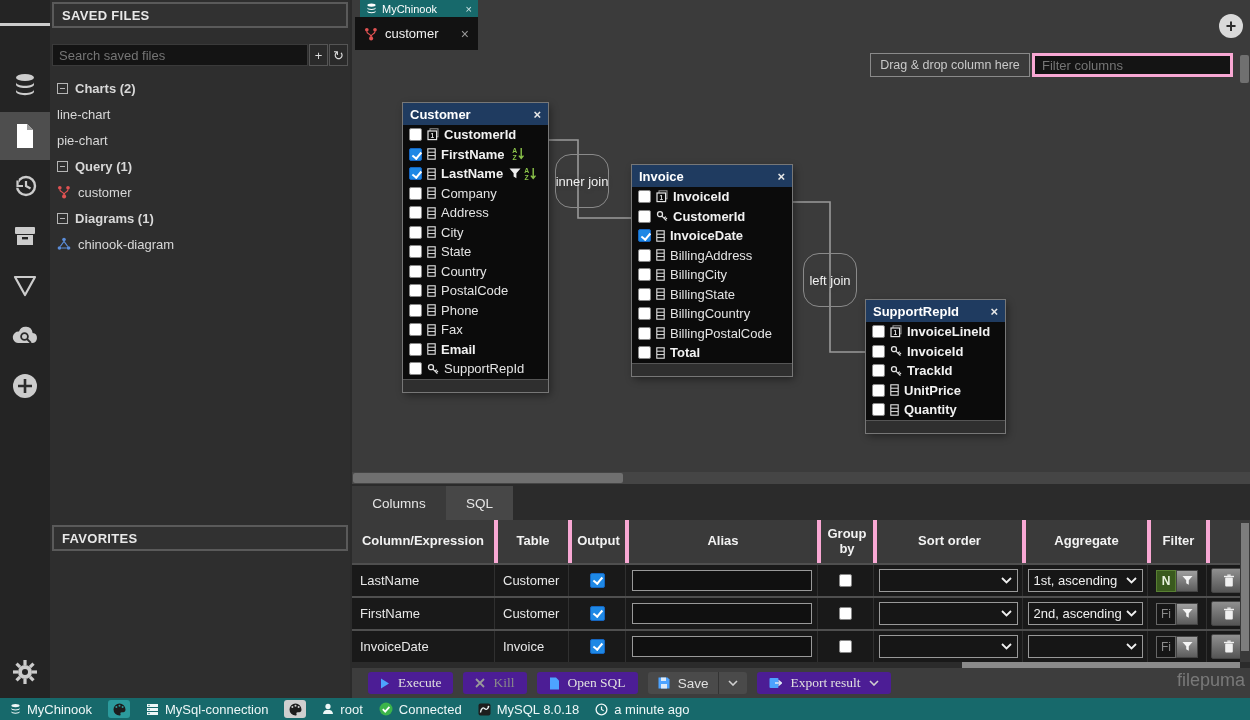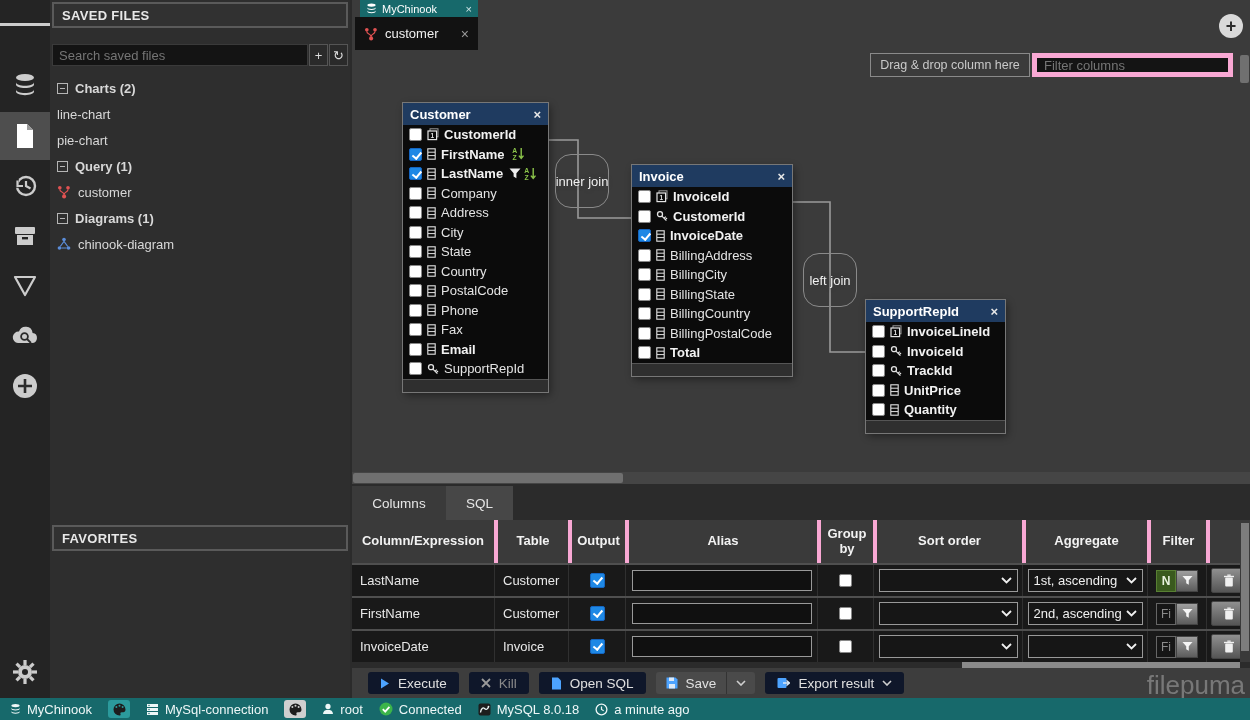--- a/index.html
+++ b/index.html
@@ -36,21 +36,21 @@
   .tab-conn .x { margin-left:auto; color:#cfe6e6; font-size:11px; }
   .tab-file { position:absolute; left:3px; top:17px; width:123px; height:33px; background:#121212;
               color:#f0f0f0; font-size:13px; display:flex; align-items:center; gap:7px; padding:0 9px; cursor:pointer; }
   .tab-file .x { margin-left:auto; color:#9a9a9a; font-size:14px; }
 
   #plus-circle { position:absolute; right:7px; top:14px; width:24px; height:24px; border-radius:50%;
                  background:#d9d9d9; color:#2b2b2b; font-size:18px; font-weight:bold; display:flex; align-items:center; justify-content:center; cursor:pointer; }
   #dragdrop { position:absolute; left:518px; top:53px; width:160px; height:24px; border:1px solid #8a8a8a;
               color:#c9c9c9; font-size:12.5px; display:flex; align-items:center; justify-content:center; }
   #filter-cols { position:absolute; left:680px; top:53px; width:201px; height:24px; background:#141414;
-                 border:5px solid #f9a8d4; color:#8a8a8a; font-size:13px; padding:0 7px; font-family:"Liberation Sans",sans-serif; }
+                 border:3px solid #f9a8d4; color:#8a8a8a; font-size:13px; padding:0 7px; font-family:"Liberation Sans",sans-serif; }
 
   
   #canvas { position:absolute; left:0; top:50px; width:898px; height:422px; }
   #wires { position:absolute; left:0; top:0; width:898px; height:422px; }
   .join-node { position:absolute; width:54px; height:54px; border:1.5px solid #8a8a8a; border-radius:16px;
                display:flex; align-items:center; justify-content:center; cursor:pointer; }
   .join-node span { color:#f0f0f0; font-size:13px; white-space:nowrap; text-shadow:0 0 4px #3b3b3b; }
 
   .tbl { position:absolute; background:#0b0b0b; box-shadow:0 0 0 1px #777, 2px 3px 8px rgba(0,0,0,.45); }
   .tbl-hd { height:22px; background:#1f3b60; color:#fff; font-size:13px; font-weight:bold;
@@ -105,28 +105,28 @@
           display:flex; align-items:center; justify-content:center; cursor:pointer; margin-left:4px; }
 
   #hscroll2 { position:absolute; left:0; top:178px; width:898px; height:6px; background:#2b2b2b; }
   #hscroll2 .thumb { position:absolute; left:610px; top:0; width:278px; height:6px; background:#8a8a8a; }
   #vscroll2 { position:absolute; right:0; top:36px; width:10px; height:142px; background:#3a3a3a; }
   #vscroll2 .thumb { position:absolute; left:1px; top:3px; width:8px; height:128px; background:#7d7d7d; }
 
   
   #actions { position:absolute; left:0; top:668px; width:898px; height:30px; background:#3d3d3d;
              display:flex; align-items:center; gap:10px; padding-left:16px; }
-  .abtn { height:22px; background:#0f172a; border-radius:3px; color:#e0e0e0; font-size:13.5px;
-          display:flex; align-items:center; gap:8px; padding:0 12px; cursor:pointer; }
+  .abtn { height:22px; background:#4c1d95; border-radius:3px; color:#e0e0e0; font-size:13.5px;
+          display:flex; align-items:center; gap:8px; padding:0 12px; cursor:pointer;font-family:Liberation Serif, serif; }
   .abtn.disabled { color:#8a8a8a; }
   .abtn .chev { display:flex; align-items:center; }
   .split { display:flex; height:22px; background:#4a4a4a; border-radius:3px; overflow:hidden; }
   .split .part1 { display:flex; align-items:center; gap:8px; padding:0 10px; color:#e0e0e0; font-size:13.5px; cursor:pointer; }
   .split .part2 { display:flex; align-items:center; padding:0 9px; border-left:1px solid #333; cursor:pointer; }
-  #watermark { position:absolute; right:5px; top:670px; font-size:26px; color:rgba(210,210,210,.4); pointer-events:none; }
+  #watermark { position:absolute; right:5px; top:670px; font-size:18px; color:rgba(210,210,210,.4); pointer-events:none; }
 
   
   #status { position:absolute; left:0; top:698px; width:1250px; height:22px; background:#17696b;
             display:flex; align-items:center; gap:16px; padding-left:10px; color:#eef7f7; font-size:13px; }
   .sitem { display:flex; align-items:center; gap:6px; white-space:nowrap; }
   .pal-btn { width:22px; height:18px; border-radius:3px; display:flex; align-items:center; justify-content:center; cursor:pointer; }
   .pal-btn.teal { background:#2b9a9c; }
   .pal-btn.gray { background:#cfcfcf; }
 </style>
 </head>

